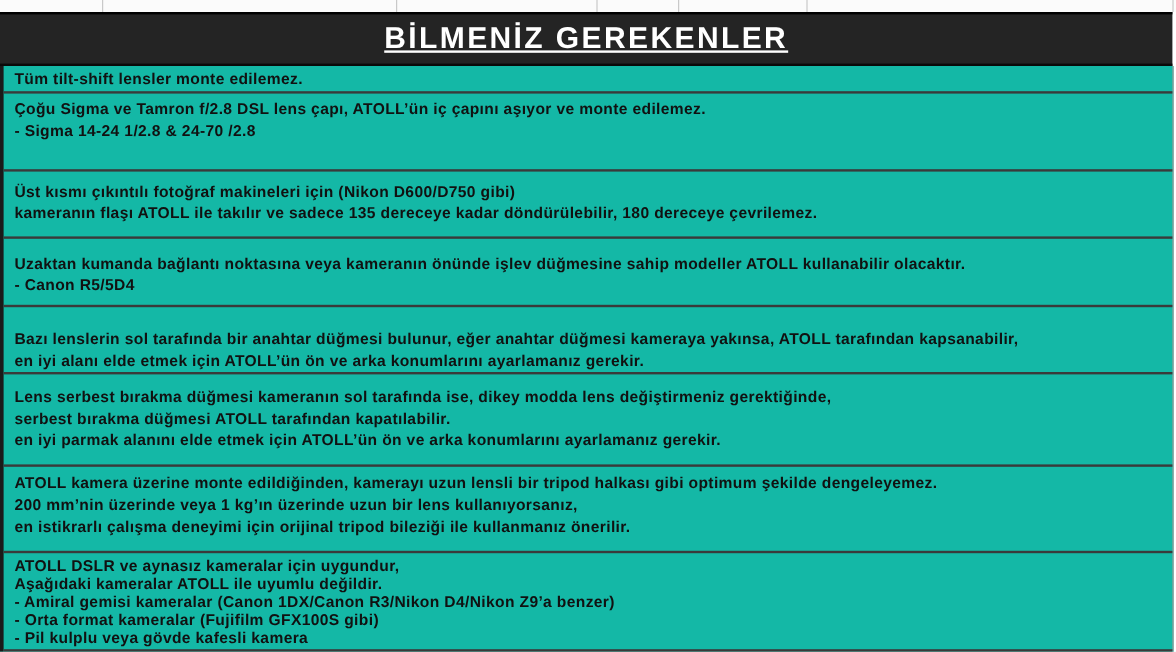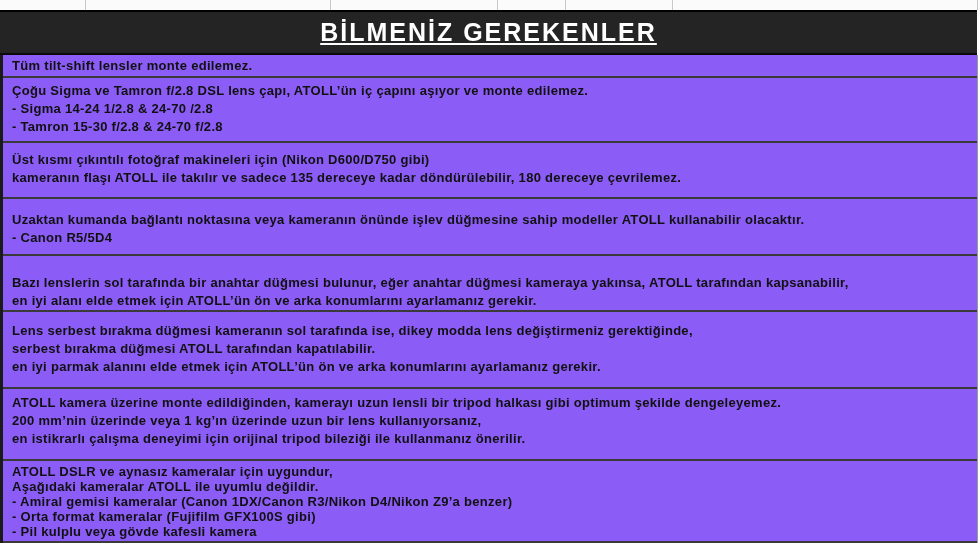--- a/index.html
+++ b/index.html
@@ -39,21 +39,21 @@
     font-weight: 700;
     letter-spacing: 2px;
     white-space: nowrap;
     text-decoration: underline;
   }
   
   .content {
     border-left: 3px solid #1a1a1a;
     border-right: 1px solid #9a9a9a;
     margin-right: 2px;
-    background: #8b5cf6;
+    background: #14b8a6;
   }
   .sec {
     border-bottom: 2px solid #3a3a3a;
     overflow: hidden;
     padding-left: 9px;
     color: #111111;
     font-weight: 700;
     font-size: 13px;
     letter-spacing: 0.3px;
     line-height: 18px;
@@ -86,21 +86,20 @@
     <div class="title">BİLMENİZ GEREKENLER</div>
   </div>
 
   <div class="content">
     <div class="sec s1">
         <div class="line">Tüm tilt-shift lensler monte edilemez.</div>
       </div>
     <div class="sec s2">
         <div class="line">Çoğu Sigma ve Tamron f/2.8 DSL lens çapı, ATOLL’ün iç çapını aşıyor ve monte edilemez.</div>
         <div class="line">- Sigma 14-24 1/2.8 &amp; 24-70 /2.8</div>
-        <div class="line">- Tamron 15-30 f/2.8 &amp; 24-70 f/2.8</div>
       </div>
     <div class="sec s3">
         <div class="line">Üst kısmı çıkıntılı fotoğraf makineleri için (Nikon D600/D750 gibi)</div>
         <div class="line">kameranın flaşı ATOLL ile takılır ve sadece 135 dereceye kadar döndürülebilir, 180 dereceye çevrilemez.</div>
       </div>
     <div class="sec s4">
         <div class="line">Uzaktan kumanda bağlantı noktasına veya kameranın önünde işlev düğmesine sahip modeller ATOLL kullanabilir olacaktır.</div>
         <div class="line">- Canon R5/5D4</div>
       </div>
     <div class="sec s5">

